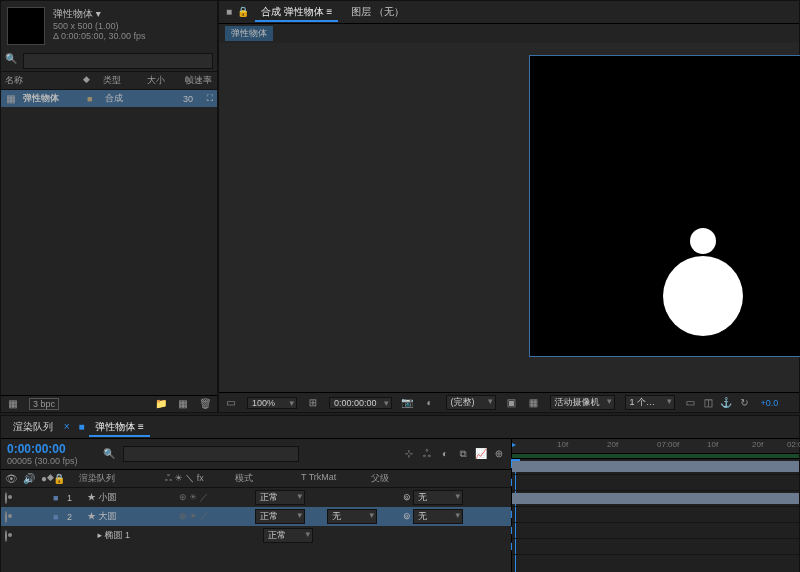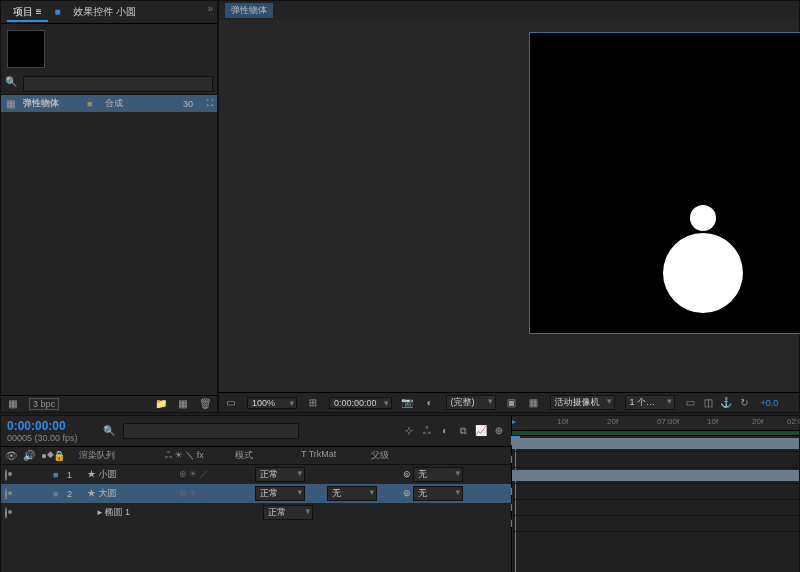--- a/index.html
+++ b/index.html
@@ -36,32 +36,41 @@
 .eye{width:10px;height:10px;border:1px solid #888;border-radius:50%;position:relative}
 .eye::after{content:"";position:absolute;top:2px;left:2px;width:4px;height:4px;background:#888;border-radius:50%}
 select,input{background:#2b2b2b;border:1px solid #111;color:#ccc;font-size:9px}
 </style>
 </head>
 <body>
 
 <div class="flex" style="height:413px">
 
   <div class="panel col" style="width:216px">
-    <div class="tabbar">
-      <span class="tab active">项目 ≡</span>
-      <span style="color:#2d8ceb;margin:0 2px">■</span>
-      <span class="tab">效果控件 小圆</span>
-      <span style="float:right;color:#777">»</span>
-    </div>
     <div class="flex" style="padding:6px;gap:8px">
       <div class="thumb"></div>
+      <div class="col">
+        <div>
+          <span>弹性物体</span>
+          <span>▾</span>
+        </div>
+        <div class="tiny">500 x 500 (1.00)</div>
+        <div class="tiny">Δ 0:00:05:00, 30.00 fps</div>
+      </div>
     </div>
     <div class="flex" style="padding:2px 4px;gap:6px;border-bottom:1px solid #111">
       <span class="ico">🔍</span>
       <input type="text" style="flex: 1 1 0%; height: 12px;">
+    </div>
+    <div class="hdr">
+      <span style="width:70px">名称</span>
+      <span style="width:12px">◆</span>
+      <span style="width:36px">类型</span>
+      <span style="width:30px">大小</span>
+      <span>帧速率</span>
     </div>
     <div class="row sel">
       <span class="ico">▦</span>
       <b style="width:58px">弹性物体</b>
       <span style="width:12px;color:#9a8a68">■</span>
       <span style="width:36px">合成</span>
       <span style="width:30px"></span>
       <span>30</span>
       <span style="margin-left:auto">⛶</span>
     </div>
@@ -70,20 +79,26 @@
       <span class="ico">▦</span>
       <span style="border:1px solid #555;padding:0 3px">3 bpc</span>
       <span style="flex:1"></span>
       <span class="ico">📁</span>
       <span class="ico">▦</span>
       <span class="ico">🗑</span>
     </div>
   </div>
 
   <div class="panel col" style="flex:1">
+    <div class="tabbar">
+      <span class="ico">■</span>
+      <span>🔒</span>
+      <span class="tab active">合成 弹性物体 ≡</span>
+      <span class="tab">图层 （无）</span>
+    </div>
     <div style="padding:2px 6px">
       <span class="subtab">弹性物体</span>
     </div>
     <div class="viewer">
       <div class="canvas">
         <div class="circle" style="width:26px;height:26px;left:160px;top:172px"></div>
         <div class="circle" style="width:80px;height:80px;left:133px;top:200px"></div>
       </div>
     </div>
     <div class="toolbar">
@@ -103,20 +118,26 @@
         <span class="ico">◫</span>
         <span class="ico">⚓</span>
         <span class="ico">↻</span>
       </span>
       <span style="color:#2d8ceb">+0.0</span>
     </div>
   </div>
 </div>
 
 <div class="panel col" style="height:157px;margin-top:2px">
+  <div class="tabbar">
+    <span class="tab">渲染队列</span>
+    <span style="color:#2d8ceb">×</span>
+    <span style="color:#2d8ceb;margin-left:6px">■</span>
+    <span class="tab active">弹性物体 ≡</span>
+  </div>
 
   <div class="flex" style="flex:1">
 
     <div class="col" style="width:510px;border-right:1px solid #000">
       <div class="flex" style="padding:3px 6px;align-items:center;gap:8px;border-bottom:1px solid #000">
         <div class="col" style="width:88px">
           <span class="timecode">0:00:00:00</span>
           <span class="tiny">00005 (30.00 fps)</span>
         </div>
         <span class="ico">🔍</span>

